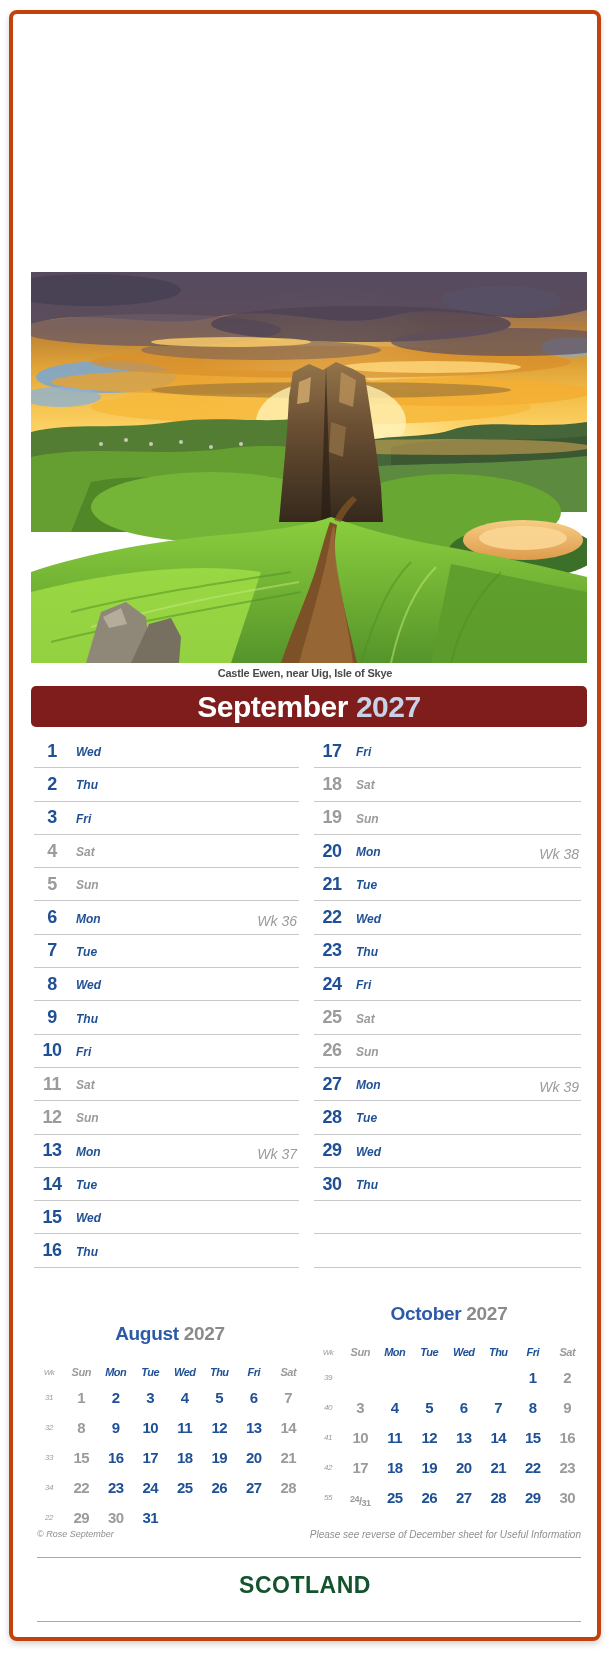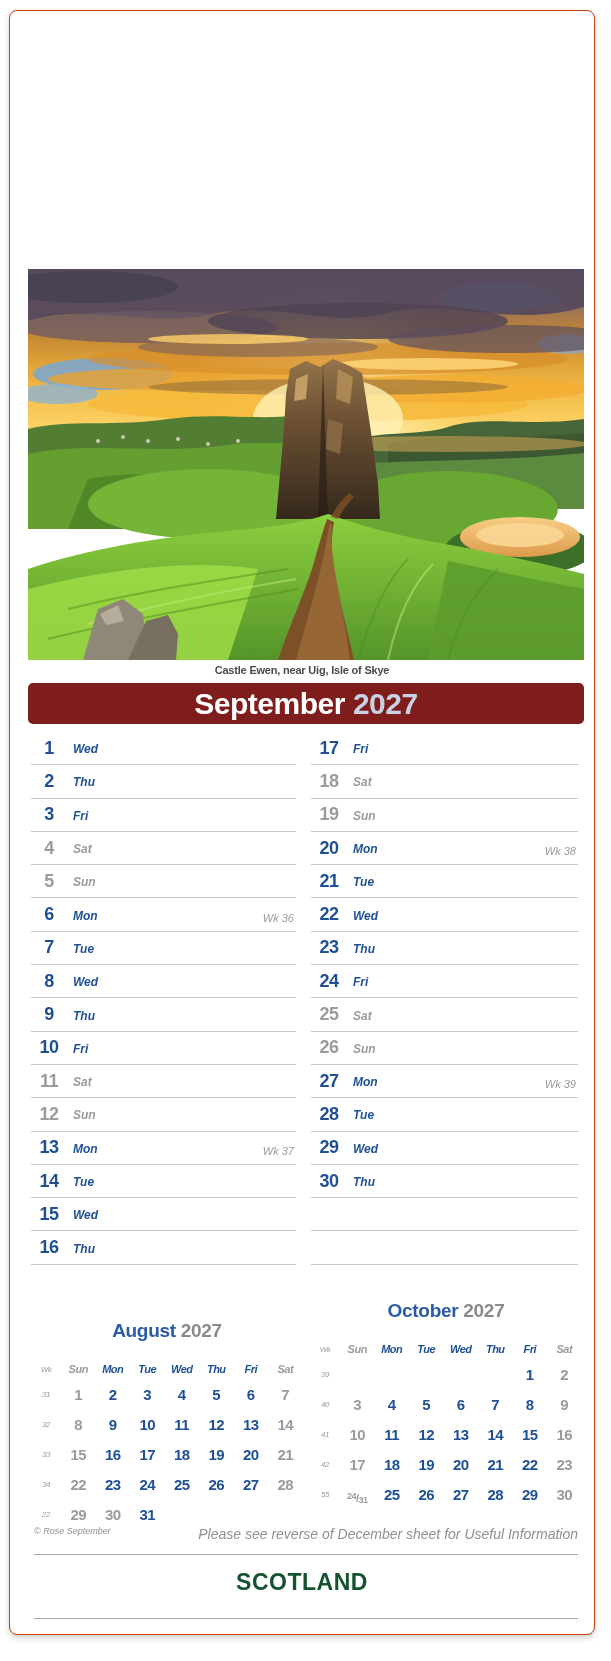--- a/index.html
+++ b/index.html
@@ -1,52 +1,52 @@
 <!DOCTYPE html>
 <html><head>
 <meta charset="utf-8">
 <style>
   html,body{margin:0;padding:0;background:#ffffff;}
   body{width:611px;height:1661px;position:relative;font-family:"Liberation Sans",sans-serif;}
   .page{position:absolute;left:9px;top:10px;width:584px;height:1623px;background:#fff;
-        border:1px solid #c2410c;border-radius:8px;box-shadow:0 3px 6px rgba(0,0,0,.18);overflow:hidden;text-decoration:underline;}
+        border:4px solid #c2410c;border-radius:8px;box-shadow:0 3px 6px rgba(0,0,0,.18);overflow:hidden;text-decoration:underline;}
   .photo{position:absolute;left:18px;top:258px;width:556px;height:391px;overflow:hidden;}
   .photo svg{display:block;}
   .caption{position:absolute;left:0;top:653px;width:100%;text-align:center;
            font-size:11px;font-weight:bold;color:#4a4a4a;letter-spacing:-0.2px;}
   .month-bar{position:absolute;left:18px;top:672px;width:556px;height:41px;background:#7f1d1d;
              border-radius:5px;text-align:center;font-size:30px;font-weight:bold;
              line-height:41px;letter-spacing:-0.5px;}
   .month-bar .m{color:#ffffff;}
   .month-bar .y{color:#c8d2e6;margin-left:8px;}
   .datecol{position:absolute;top:721px;}
   #col-left{left:21px;width:265px;}
   #col-right{left:301px;width:267px;}
   .drow{display:flex;align-items:center;height:33.3px;border-bottom:1px solid #c9c9c9;box-sizing:border-box;}
   .dnum{width:36px;text-align:center;font-weight:bold;font-size:18px;color:#1f5096;letter-spacing:-0.5px;}
   .dday{font-size:12px;font-weight:bold;font-style:italic;color:#1f5096;margin-left:6px;padding-top:2px;}
-  .dwk{margin-left:auto;font-size:11px;font-style:italic;color:#9b9b9b;padding:6px 2px 0 0;}
+  .dwk{margin-left:auto;font-size:14px;font-style:italic;color:#9b9b9b;padding:6px 2px 0 0;}
   .muted{color:#9b9b9b !important;}
   .mini{position:absolute;width:272px;top:1288px;}
   #mini-august{left:21px;margin-top:20px;}
   #mini-october{left:300px;}
   .mtitle{text-align:center;font-size:19px;font-weight:bold;letter-spacing:-0.3px;height:26px;line-height:24px;}
   .mmonth{color:#2b5aa7;}
   .myear{color:#8a8a8a;margin-left:5px;}
   .mgrid{display:grid;grid-template-columns:30px repeat(7,34.5px);margin-top:14px;}
   .mcell{height:30px;display:flex;align-items:center;justify-content:center;
          font-weight:bold;font-size:15px;color:#1f5096;letter-spacing:-0.5px;}
   .mhead{height:20px;font-size:11px;font-style:italic;font-weight:bold;color:#1f5096;}
   .mwk{font-size:8px;font-style:italic;font-weight:normal;color:#9b9b9b;}
   .frac{font-size:9px;font-weight:bold;margin-top:8px;}
   .frac .a{vertical-align:3px;}
   .frac .s{font-size:11px;}
   .frac .b{vertical-align:-1px;}
   .copyright{position:absolute;left:24px;top:1515px;font-size:9px;font-style:italic;color:#8f8f8f;}
-  .note{position:absolute;right:16px;top:1515px;font-size:14px;font-style:italic;color:#8f8f8f;}
+  .note{position:absolute;right:16px;top:1515px;font-size:10px;font-style:italic;color:#8f8f8f;}
   .rule{position:absolute;left:24px;width:544px;height:1px;background:#a8a8a8;}
   .rule1{top:1543px;}
   .rule2{top:1607px;}
   .region{position:absolute;left:0;top:1558px;width:100%;text-align:center;
           font-size:23px;font-weight:bold;color:#14532d;letter-spacing:0.5px;}
 </style>
 </head>
 <body>
 
 <div class="page">

